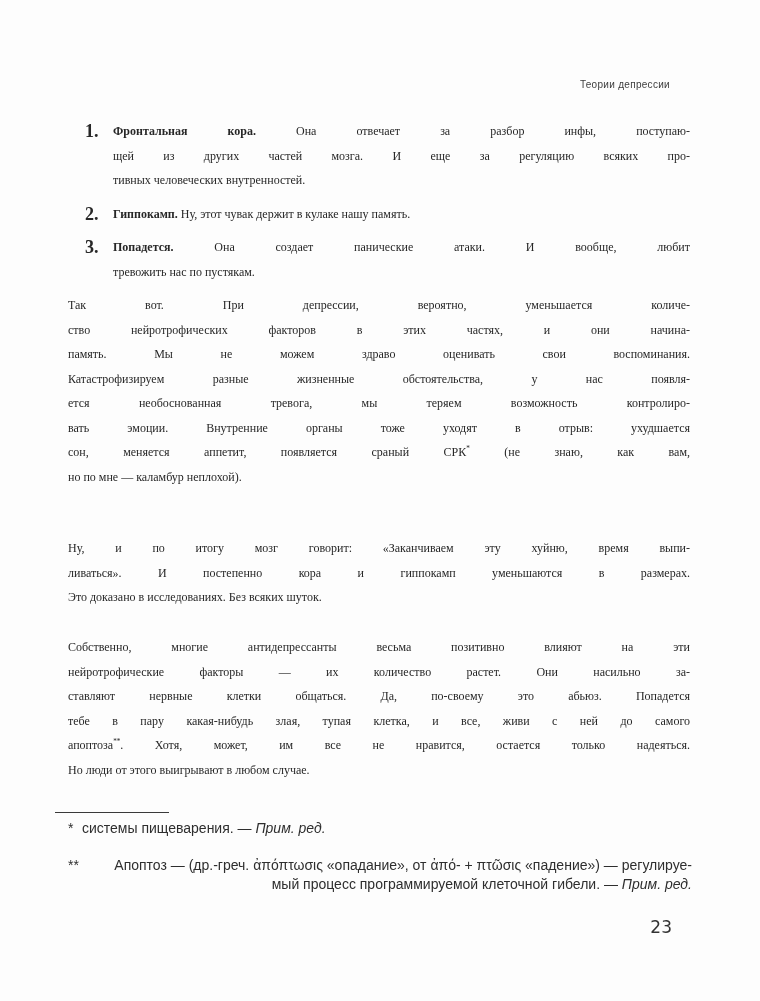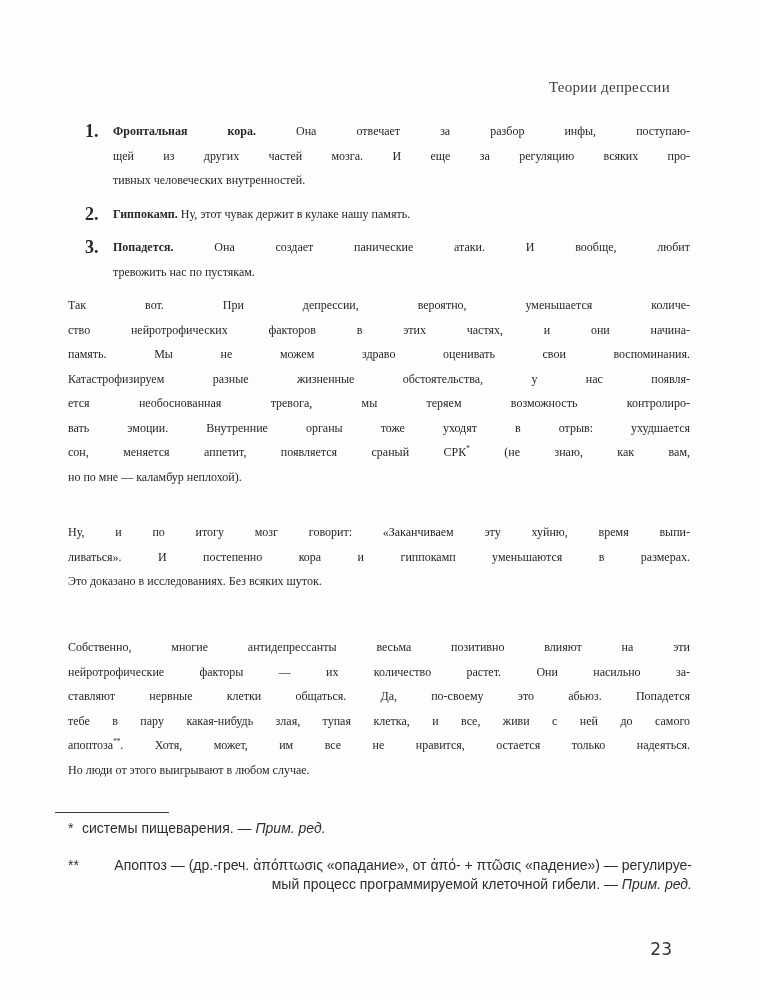--- a/index.html
+++ b/index.html
@@ -9,41 +9,41 @@
     font-family:"Liberation Serif","DejaVu Serif",serif;
     color:#272727;
     position:relative;
     overflow:hidden;
   }
   .page{position:absolute;inset:0;}
 
   
   .running-head{
     position:absolute;top:79px;right:90px;
-    font-family:Liberation Serif, serif;
-    font-size:15px;color:#3d3d3d;letter-spacing:0.3px;
+    font-family:Liberation Sans, sans-serif;
+    font-size:10px;color:#3d3d3d;letter-spacing:0.3px;
   }
 
   
   .brain-list{position:absolute;top:119px;left:68px;width:622px;}
   .list-item{position:relative;padding-left:45px;margin-bottom:9px;}
   .list-item .num{
     position:absolute;left:17px;top:0;
     font-weight:bold;font-size:18px;line-height:24.5px;
   }
   .line{font-size:12px;line-height:24.5px;white-space:normal;}
   .jl{text-align:justify;text-align-last:justify;}
   .b{font-weight:bold;}
   .i{font-style:italic;}
   .sup{vertical-align:super;font-size:60%;line-height:0;}
 
   
   .para{position:absolute;left:68px;width:622px;}
   .para-1{top:293px;}
-  .para-2{top:520px;}
+  .para-2{top:536px;}
   .para-3{top:635px;}
 
   
   .fn-rule{
     position:absolute;top:812px;left:55px;width:114px;height:1px;
     background:#3a3a3a;
   }
   .footnote{
     position:absolute;left:68px;width:624px;
     font-family:"Liberation Sans","DejaVu Sans",sans-serif;
@@ -56,21 +56,21 @@
     position:absolute;left:0;top:0;
     font-size:14px;line-height:19px;
   }
   .fn-1 .fn-lines{padding-left:14px;}
   .fn-2 .fn-lines{padding-left:20px;text-align:right;}
 
   
   .page-number{
     position:absolute;top:917px;right:88px;
     font-family:"DejaVu Sans","Liberation Sans",sans-serif;
-    font-size:17px;color:#333333;margin-top:22px;
+    font-size:17px;color:#333333;
   }
 </style>
 </head>
 <body>
 
 <div class="page">
 
   <div class="running-head">Теории депрессии</div>
 
   <div class="brain-list">

